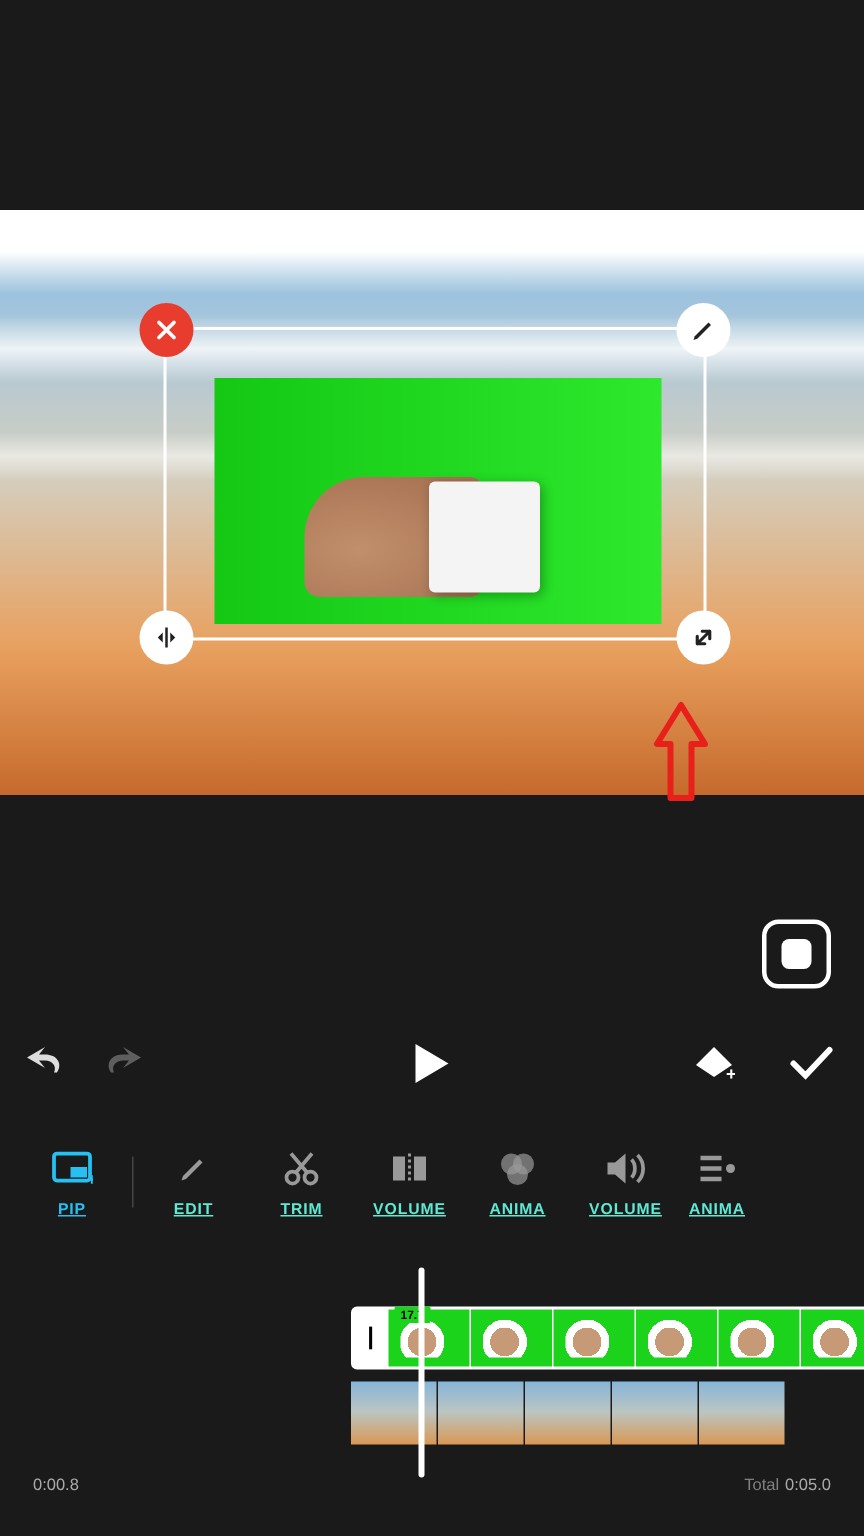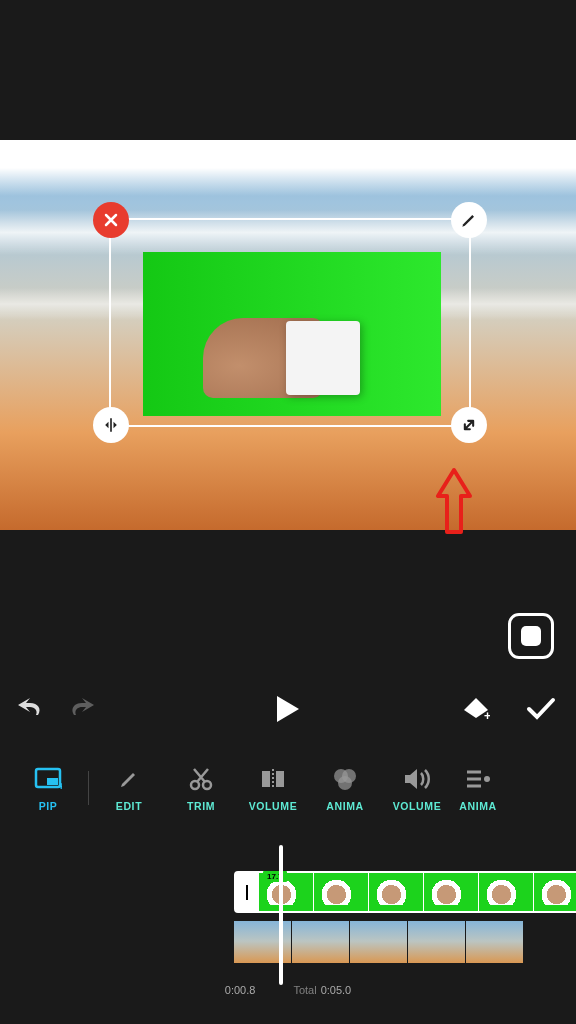--- a/index.html
+++ b/index.html
@@ -31,35 +31,35 @@
     .op-row { position:absolute; top:689px; left:0; width:100%; height:44px; display:flex; align-items:center; }
     .undo,.redo { width:30px; margin-left:18px; }
     .redo { opacity:.35; }
     .play { position:absolute; left:50%; transform:translateX(-50%); }
     .op-right { position:absolute; right:20px; display:flex; align-items:center; gap:36px; }
 
     .toolbar { position:absolute; top:750px; left:0; width:100%; height:76px; display:flex; align-items:center; padding:0 12px; }
     .tool { flex:0 0 auto; width:72px; display:flex; flex-direction:column; align-items:center; gap:6px; color:#5eead4; }
     .tool.active { color:#26c1f2; }
     .tool .ico{ height:30px; display:flex; align-items:center; justify-content:center; }
-    .tool-label { font-size:10.5px; font-weight:700; letter-spacing:.6px; }
+    .tool-label { font-size:10.5px; font-weight:700; letter-spacing:.6px;text-decoration:underline; }
     .sep { width:1px; height:34px; background:#444; margin:0 4px; }
 
     .timeline { position:absolute; top:845px; left:0; width:100%; }
     .playhead { position:absolute; top:0; left:279px; width:4px; height:140px; background:#fff; border-radius:2px; z-index:5; }
     .pip-track { position:absolute; top:26px; left:234px; display:flex; align-items:center; border:2px solid #fff; border-radius:4px; background:#fff; height:42px; }
     .pip-lh { width:22px; height:100%; background:#fff; display:flex; align-items:center; justify-content:center; color:#000; font-weight:900; }
     .pip-duration { position:absolute; top:-2px; left:27px; background:#1cd31c; color:#000; font-size:8px; font-weight:700; padding:1px 4px; border-radius:1px; z-index:2; }
     .thumb { width:54px; height:38px; background:#1cd31c; position:relative; margin-left:1px; }
     .thumb::after{ content:''; position:absolute; inset:6px 10px 6px 8px; background:radial-gradient(circle at 40% 60%,#c69977 0%,#c69977 36%,#fff 36%,#fff 56%,transparent 56%); border-radius:4px; }
 
     .main-track { position:absolute; top:76px; left:234px; display:flex; }
     .mthumb { width:57px; height:42px; background:linear-gradient(to bottom,#86b5d8 0%,#bbc5c2 48%,#d99853 100%); margin-right:1px; }
 
-    .time-row { position:absolute; top:984px; left:0; width:100%; display:flex; justify-content:center; padding:0 22px; font-size:11px; color:#aaa; }
+    .time-row { position:absolute; top:984px; left:0; width:100%; display:flex; justify-content:space-between; padding:0 22px; font-size:11px; color:#aaa; }
     .total-label { opacity:.7; margin-right:4px;margin-left:38px; }
   </style>
 </head>
 <body>
 
 <div class="canvas-area">
   <div class="cloud1"></div>
   <div class="cloud2"></div>
   <div class="cloud3"></div>
 </div>

